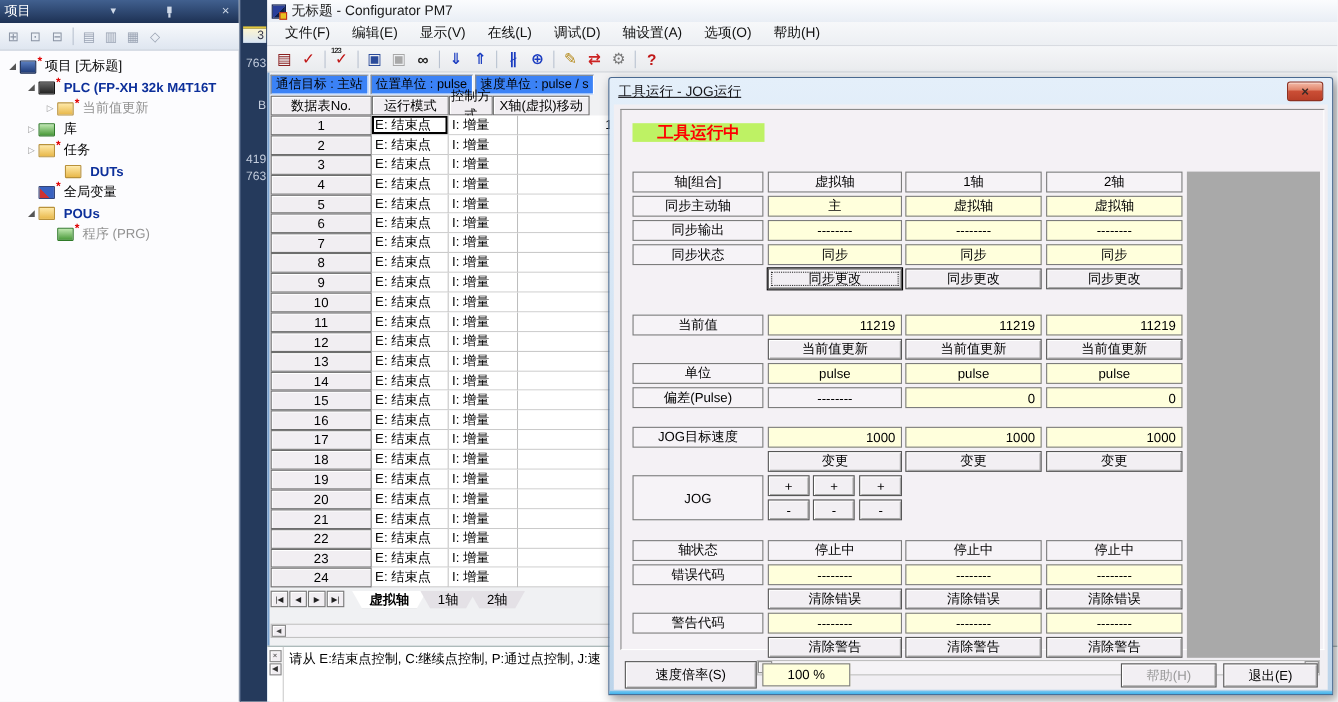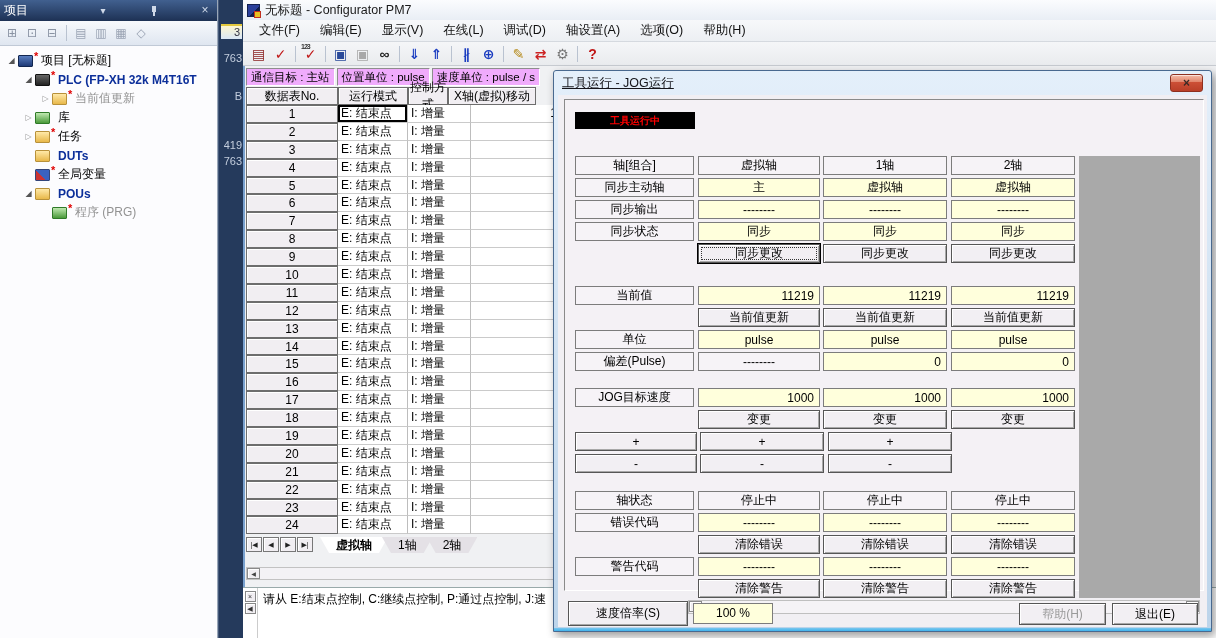--- a/index.html
+++ b/index.html
@@ -50,21 +50,21 @@
   #menubar { height:22px; background:linear-gradient(#f7f8fa,#eceff3); border-bottom:1px solid #d5d9df; display:flex; align-items:center; padding-left:6px; }
   .menu-item { padding:2px 10px; font-size:12.5px; color:#111; }
   #toolbar { height:24px; background:linear-gradient(#f5f6f8,#e9ebee); border-bottom:1px solid #c7cbd1; display:flex; align-items:center; padding-left:5px; gap:1px; }
   .tbtn { width:21px; height:20px; display:flex; align-items:center; justify-content:center; font-size:14px; font-weight:bold; position:relative; }
   .tbtn .badge { position:absolute; top:-1px; left:1px; font-size:7px; font-weight:bold; color:#333; letter-spacing:-1px; }
 
   #content { position:absolute; left:0; top:66px; width:973px; height:572px; background:#f0f1f3; }
   .mdi-edge { position:absolute; left:0; top:0; width:2px; height:572px; background:#79a1cf; }
 
   .infobar { position:absolute; left:3px; top:2px; display:flex; gap:2px; }
-  .info-seg { height:18px; background:#f0abfc; border:1px solid; border-color:#8d8d8d #fff #fff #8d8d8d; font-size:11.5px; line-height:16px; padding:0 4px; white-space:nowrap; }
+  .info-seg { height:18px; background:#3b82f6; border:1px solid; border-color:#8d8d8d #fff #fff #8d8d8d; font-size:11.5px; line-height:16px; padding:0 4px; white-space:nowrap; }
 
   #ptable { position:absolute; left:3px; top:21px; width:316px; }
   .trow { display:flex; height:17.9px; }
   .trow.thead { height:18px; }
   .th, .tno { background:#f1eef2; border:1px solid #6d6d6d; box-shadow:inset 1px 1px 0 #fff; text-align:center; font-size:12px; display:flex; align-items:center; justify-content:center; }
   .th:nth-child(1), .tno { width:92px; }
   .th:nth-child(2) { width:70px; }
   .th:nth-child(3) { width:40px; }
   .th:nth-child(4) { width:88px; }
   .tcell { background:#fff; border-right:1px solid #bdbdbd; border-bottom:1px solid #cacaca; font-size:12px; display:flex; align-items:center; padding-left:3px; white-space:nowrap; overflow:hidden; }
@@ -89,21 +89,21 @@
   .msg-text { padding:3px 0 0 5px; font-size:12px; white-space:nowrap; }
 
   
   #dialog { position:absolute; left:553px; top:70px; width:659px; height:562px; z-index:50; background:linear-gradient(#e4effa,#bcd4ea); border:1px solid #49698f; border-radius:3px 3px 0 0; box-shadow:3px 4px 10px rgba(0,0,0,.4); }
   #dialog::after { content:""; position:absolute; left:0; right:0; bottom:0; height:3px; background:linear-gradient(#7cc7ee,#3fb2ec); }
   .dlg-titlebar { height:24px; display:flex; align-items:center; padding:0 8px; }
   .dlg-title { flex:1; font-size:12.5px; color:#15151a;text-decoration:underline; }
   .dlg-close { width:33px; height:18px; border-radius:3px; background:linear-gradient(#f4bba8,#e08268 45%,#cc4f36 46%,#b93f28); border:1px solid #8e3020; box-shadow:inset 0 1px 0 rgba(255,255,255,.6); color:#3c2a26; font-weight:bold; font-size:12px; text-align:center; line-height:16px; }
   .dlg-body { position:absolute; left:4px; top:24px; right:4px; bottom:4px; background:#f1eff3; }
   .dlg-panel { position:absolute; left:6px; top:4px; width:640px; height:492px; background:#f4f1f5; border:1px solid; border-color:#8a8a8a #fff #fff #8a8a8a; }
-  .dlg-banner { position:absolute; left:10px; top:12px; width:120px; height:17px; background:#000000; color:#ff0000; font-weight:bold; font-size:10px; text-align:center; line-height:17px; }
+  .dlg-banner { position:absolute; left:10px; top:12px; width:120px; height:17px; background:#bef264; color:#ff0000; font-weight:bold; font-size:15px; text-align:center; line-height:17px; }
   #dlg-table { position:absolute; left:10px; top:56px; width:500px;text-align:center; }
   .gray-block { position:absolute; left:514px; top:56px; width:121px; height:442px; background:#a9a9a9; }
   .drow { display:flex; margin-bottom:3px; }
   .dlabel { width:119px; height:19px; background:#f6f3f7; border:1px solid #7c7c7c; display:flex; align-items:center; justify-content:center; font-size:12px; margin-right:4px; }
   .dlabel.empty { background:transparent; border-color:transparent; }
   .dlabel.tall { height:41px; }
   .dcell, .dbtn { height:19px; display:flex; align-items:center; justify-content:center; font-size:12px; }
   .drow > *:nth-child(2), .jogline > *:nth-child(1) { width:122px; margin-right:3px; }
   .drow > *:nth-child(3), .jogline > *:nth-child(2) { width:124px; margin-right:4px; }
   .drow > *:nth-child(4), .jogline > *:nth-child(3) { width:124px; }
@@ -181,21 +181,21 @@
           <span class="tr-arrow col">▷</span>
           <span class="tr-icon ic-green"></span>
           <span class="tl normal">库</span>
         </div>
         <div class="tree-row" style="padding-left: 22px;">
           <span class="tr-arrow col">▷</span>
           <span class="tr-icon ic-folder"></span>
           <span class="ast">*</span>
           <span class="tl normal">任务</span>
         </div>
-        <div class="tree-row" style="padding-left: 22px;">
+        <div class="tree-row" style="padding-left: 22px; margin-left: 24px;">
           <span class="tr-arrow"></span>
           <span class="tr-icon ic-folder"></span>
           <span class="tl blue">DUTs</span>
         </div>
         <div class="tree-row" style="padding-left: 22px;">
           <span class="tr-arrow"></span>
           <span class="tr-icon ic-steps"></span>
           <span class="ast">*</span>
           <span class="tl normal">全局变量</span>
         </div>
@@ -540,20 +540,21 @@
               <div class="dcell yellow num">1000</div>
               <div class="dcell yellow num">1000</div>
             </div>
             <div class="drow">
               <div class="dlabel empty"></div>
               <div class="dbtn">变更</div>
               <div class="dbtn">变更</div>
               <div class="dbtn">变更</div>
             </div>
             <div class="drow">
+              <div class="dlabel tall">JOG</div>
               <div class="jogcol">
                 <div class="jogline">
                   <div class="dbtn">+</div>
                   <div class="dbtn">+</div>
                   <div class="dbtn">+</div>
                 </div>
                 <div class="jogline">
                   <div class="dbtn">-</div>
                   <div class="dbtn">-</div>
                   <div class="dbtn">-</div>

